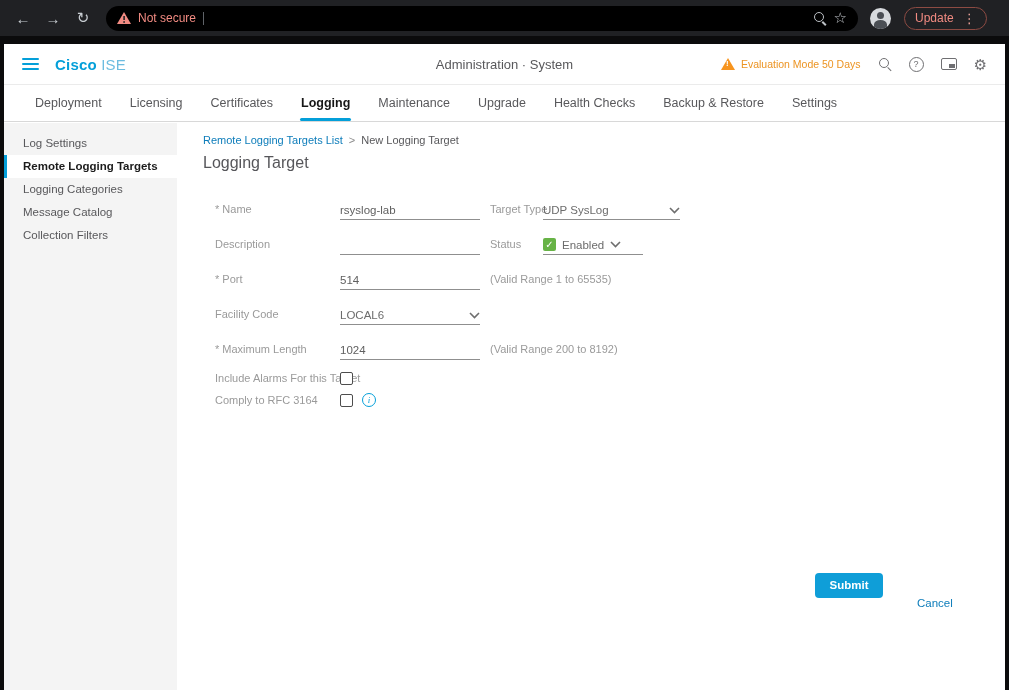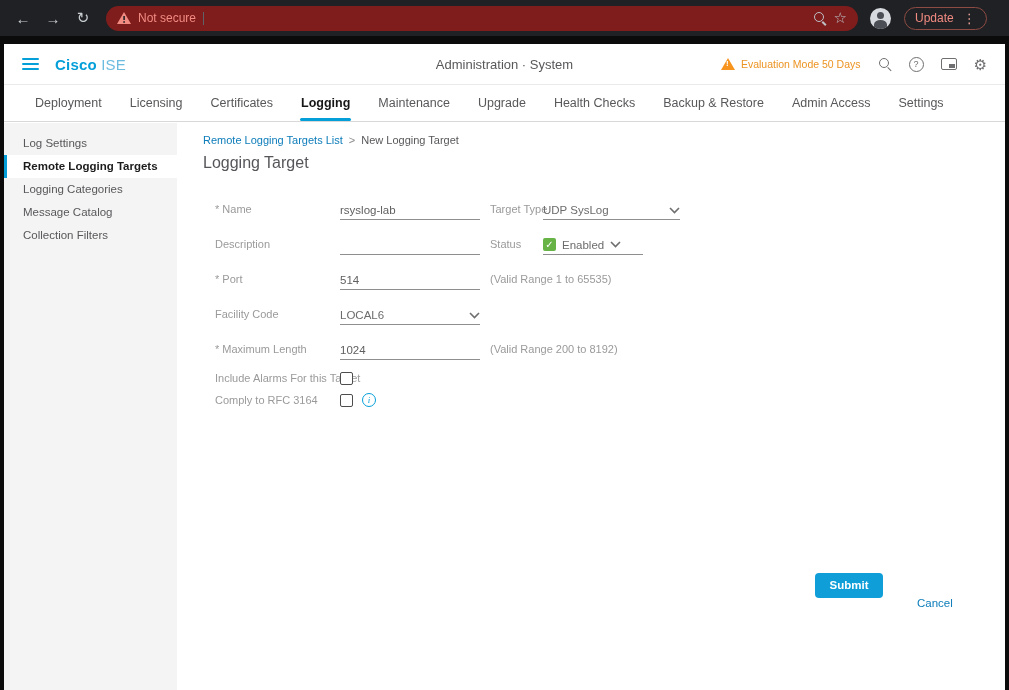--- a/index.html
+++ b/index.html
@@ -6,21 +6,21 @@
   html,body { width:1009px; height:690px; }
   body {
     position:relative; overflow:hidden; background:#0b0b0c;
     font-family:"Liberation Sans", sans-serif;
   }
 
   
   .topbar { position:absolute; top:0; left:0; width:1009px; height:36px;
     background:#202124; display:flex; align-items:center; padding:0 10px; gap:4px; }
   .nav-ico { color:#c8cdd2; font-size:15px; width:26px; text-align:center; cursor:pointer; }
-  .omnibox { height:25px; width:752px; background:#7f1d1d; border-radius:13px;
+  .omnibox { height:25px; width:752px; background:#000000; border-radius:13px;
     display:flex; align-items:center; padding:0 11px; gap:7px; margin-left:6px; }
   .notsecure { color:#f28b82; font-size:12px; white-space:nowrap; }
   .om-div { width:1px; height:13px; background:#5f6368; }
   .url { font-size:12px; color:#9aa0a6; white-space:nowrap; overflow:hidden; }
   .url .https { color:#f28b82; text-decoration:line-through; }
   .url .host { color:#e8eaed; font-weight:bold; }
   .om-spacer { flex:1; }
   .s-ico { width:14px; height:14px; position:relative; flex:0 0 auto; }
   .s-ico::before { content:""; position:absolute; left:1px; top:1px; width:8px; height:8px;
     border:1.5px solid #bdc1c6; border-radius:50%; }
@@ -174,21 +174,20 @@
 
   <div class="tabbar">
     <span class="tab">Deployment</span>
     <span class="tab">Licensing</span>
     <span class="tab">Certificates</span>
     <span class="tab active">Logging</span>
     <span class="tab">Maintenance</span>
     <span class="tab">Upgrade</span>
     <span class="tab">Health Checks</span>
     <span class="tab">Backup &amp; Restore</span>
-    <span class="tab">Admin Access</span>
     <span class="tab">Settings</span>
   </div>
 
   <div class="main">
     <div class="sidebar">
       <div class="side-item">Log Settings</div>
       <div class="side-item active">Remote Logging Targets</div>
       <div class="side-item">Logging Categories</div>
       <div class="side-item">Message Catalog</div>
       <div class="side-item">Collection Filters</div>

